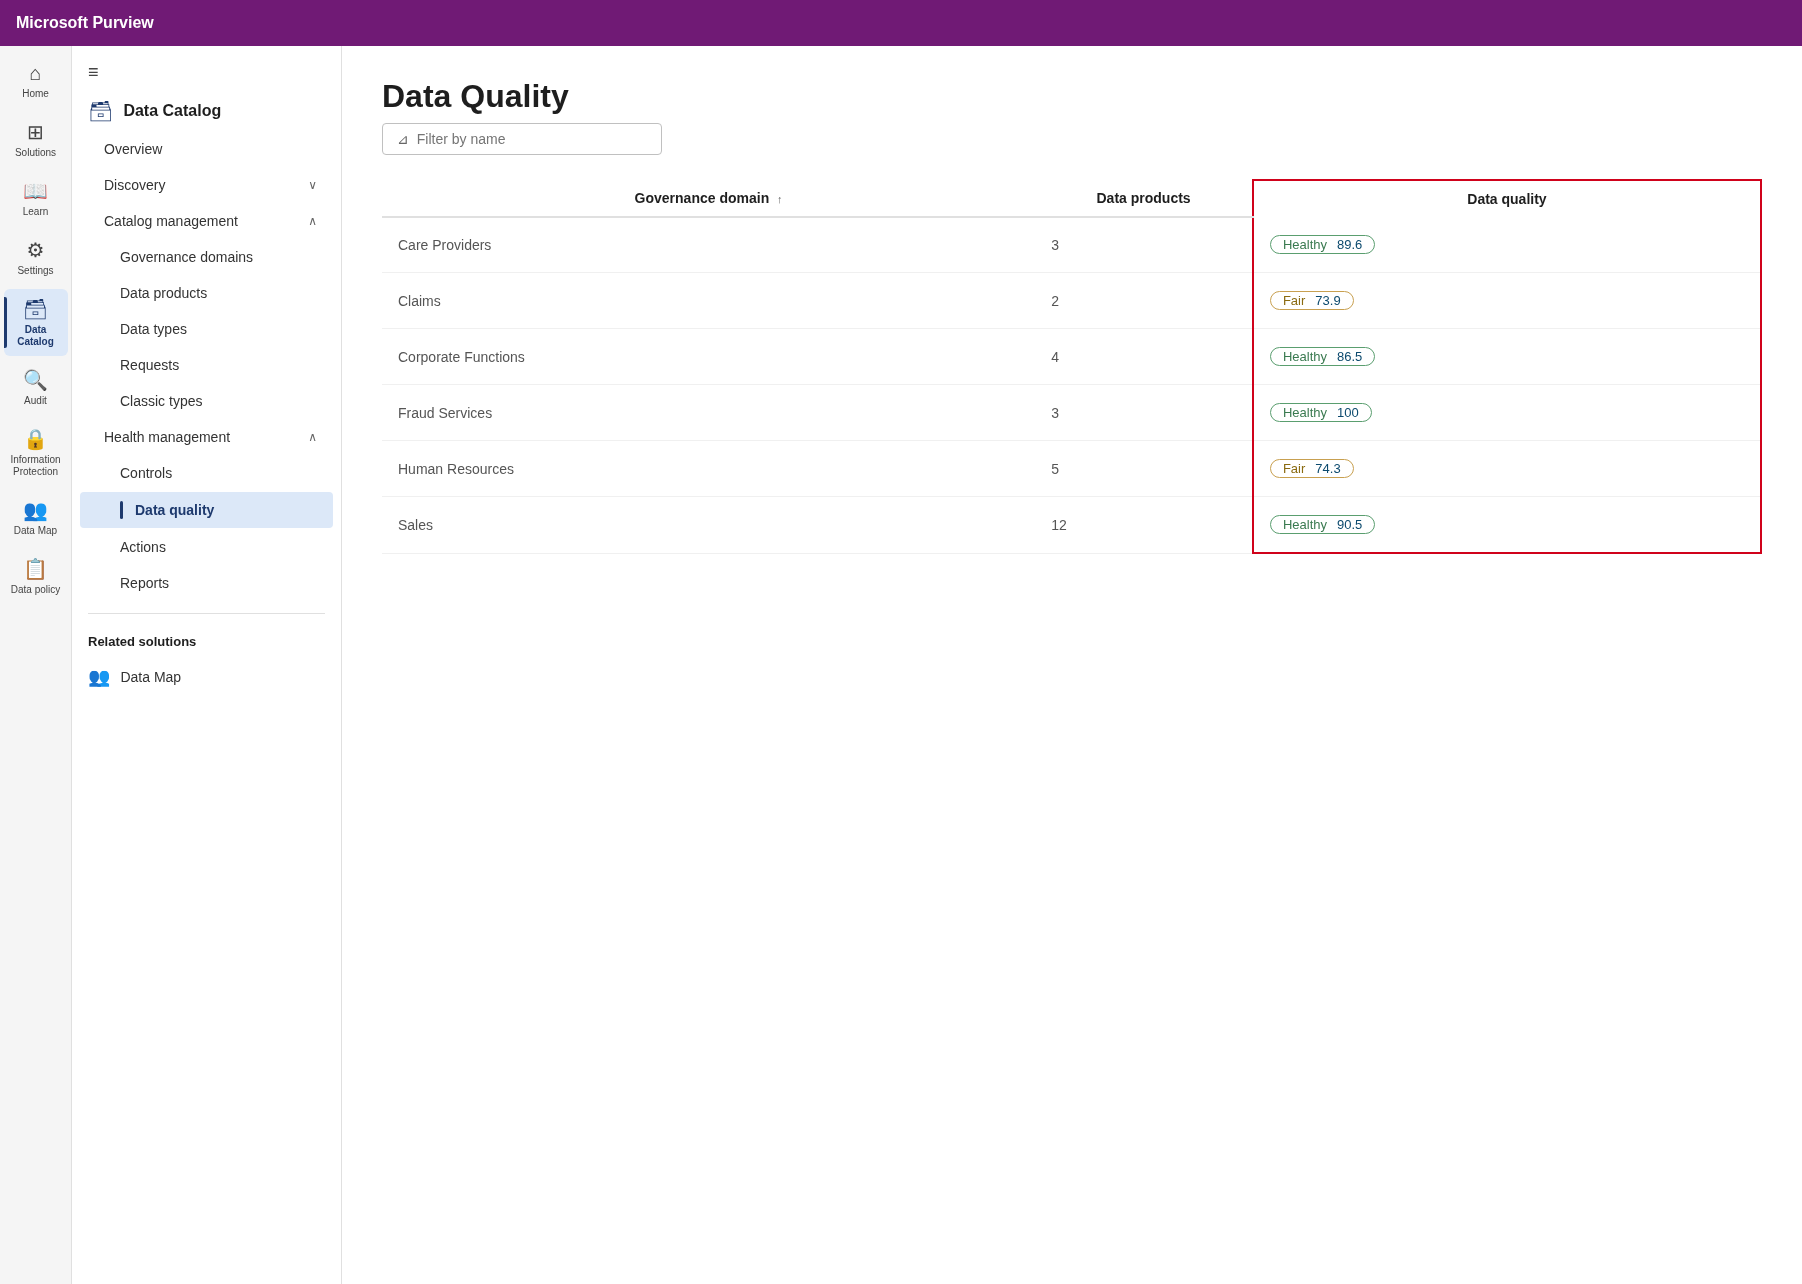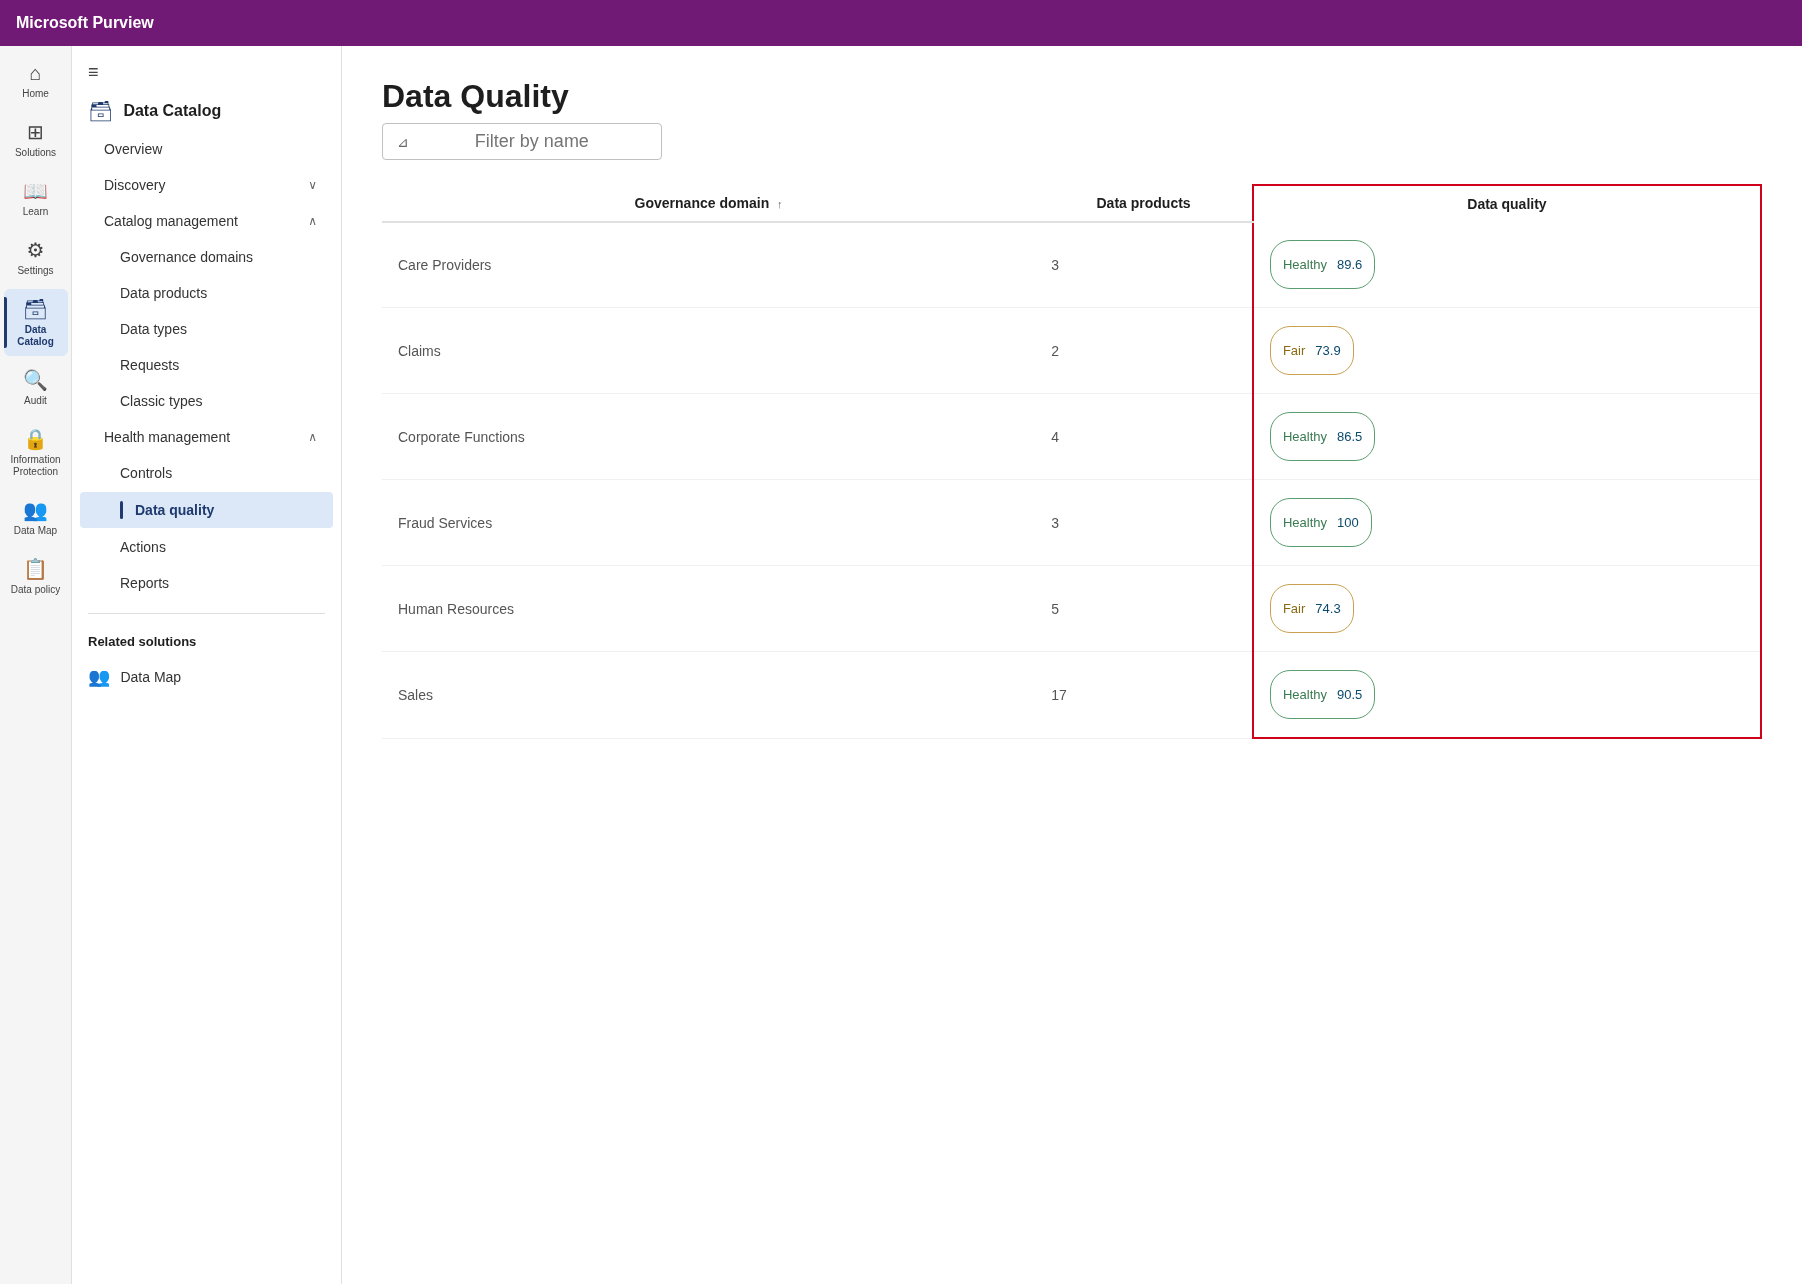--- a/index.html
+++ b/index.html
@@ -192,24 +192,23 @@
       border: 1px solid #c0c0c0;
       border-radius: 4px;
       padding: 7px 14px;
       width: 280px;
       background: white;
       cursor: text;
     }
     .filter-input input {
       border: none;
       outline: none;
-      font-size: 18px;
+      font-size: 14px;
       color: #666;
       width: 100%;
-      text-align: center;
     }
     .filter-icon { color: #666; font-size: 14px; }
 
     
     .data-table {
       width: 100%;
       border-collapse: collapse;
     }
     .data-table th {
       text-align: center;
@@ -238,21 +237,21 @@
     }
     .data-table tr:last-child td {
       border-bottom: 1px solid #f0f0f0;
     }
     .quality-badge {
       display: inline-flex;
       align-items: center;
       gap: 10px;
       border: 1.5px solid #b0c8a0;
       border-radius: 20px;
-      padding: 16px 12px;
+      padding: 1px 12px;
       font-size: 13px;
     }
     .quality-badge.healthy {
       border-color: #5a9e6f;
       color: #3a7a50;
     }
     .quality-badge.fair {
       border-color: #c8a050;
       color: #8a6a10;
     }
@@ -444,21 +443,21 @@
           <tr>
             <td>Human Resources</td>
             <td>5</td>
             <td class="quality-col"><span class="quality-badge fair">
                 <span class="badge-label">Fair</span>
                 <span class="badge-score">74.3</span>
               </span></td>
           </tr>
           <tr>
             <td>Sales</td>
-            <td>17</td>
+            <td>12</td>
             <td class="quality-col"><span class="quality-badge healthy">
                 <span class="badge-label">Healthy</span>
                 <span class="badge-score">90.5</span>
               </span></td>
           </tr>
         </tbody>
     </table>
   </div>
 </div>
 

